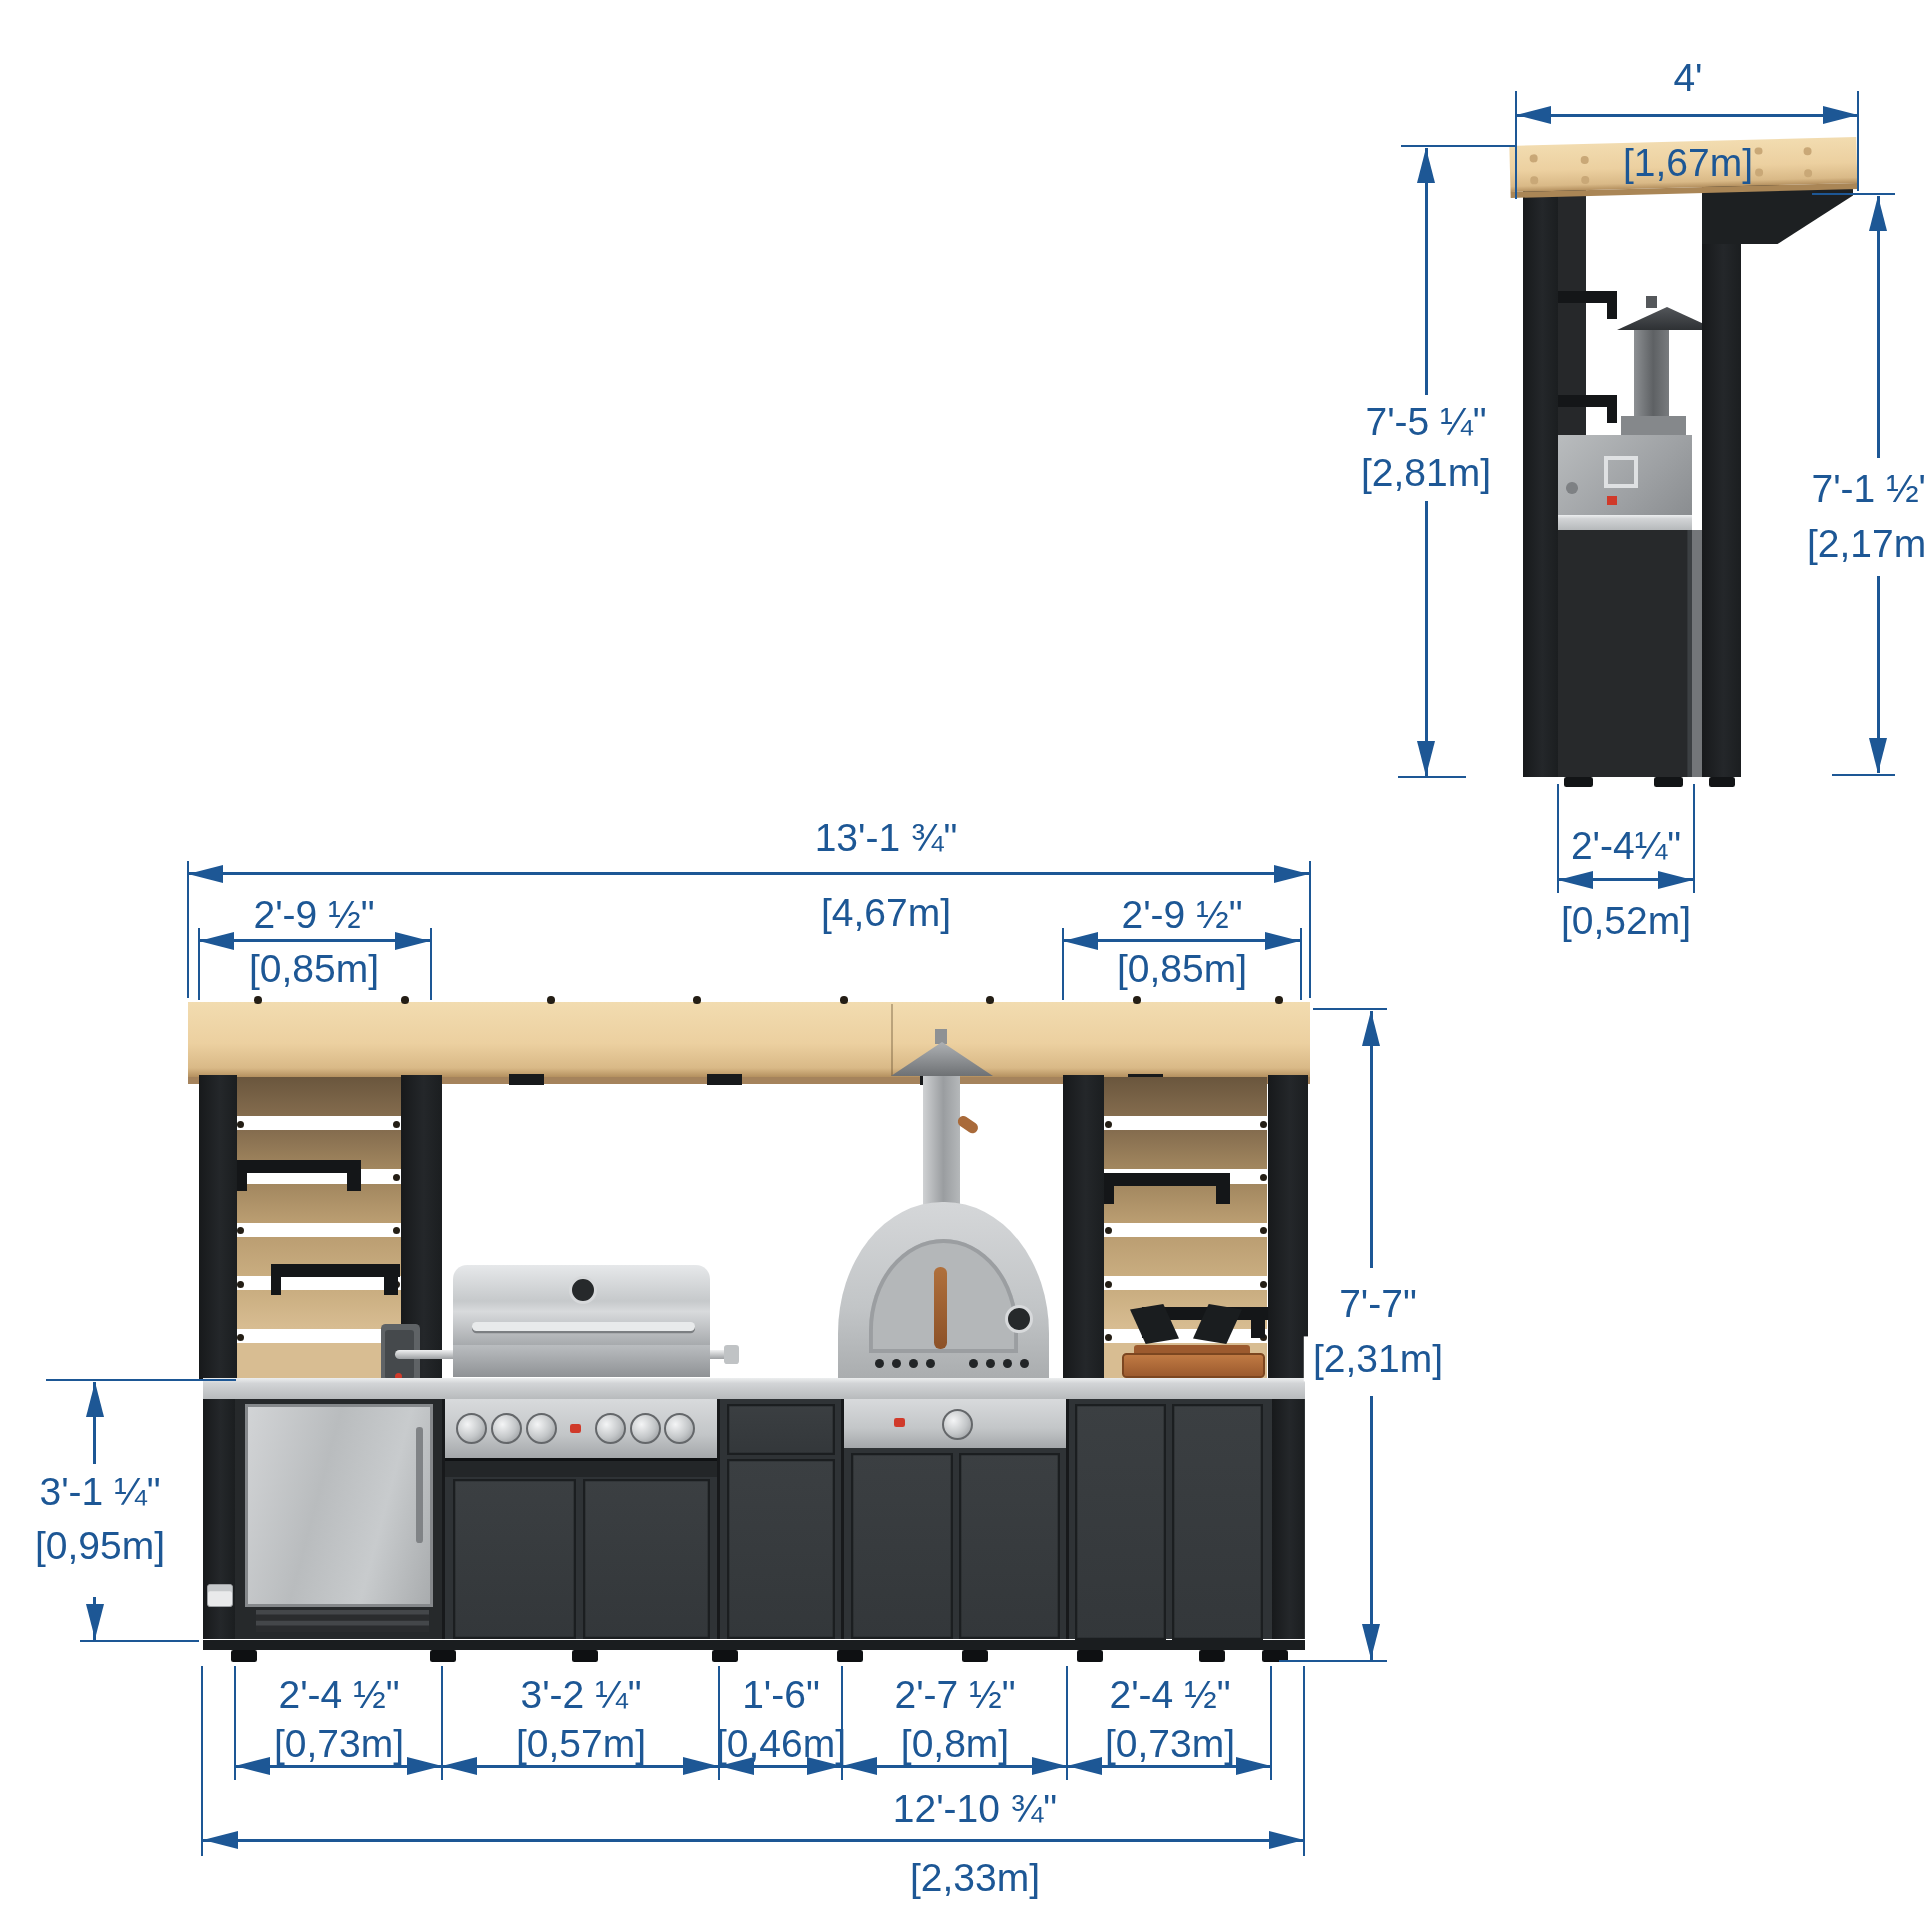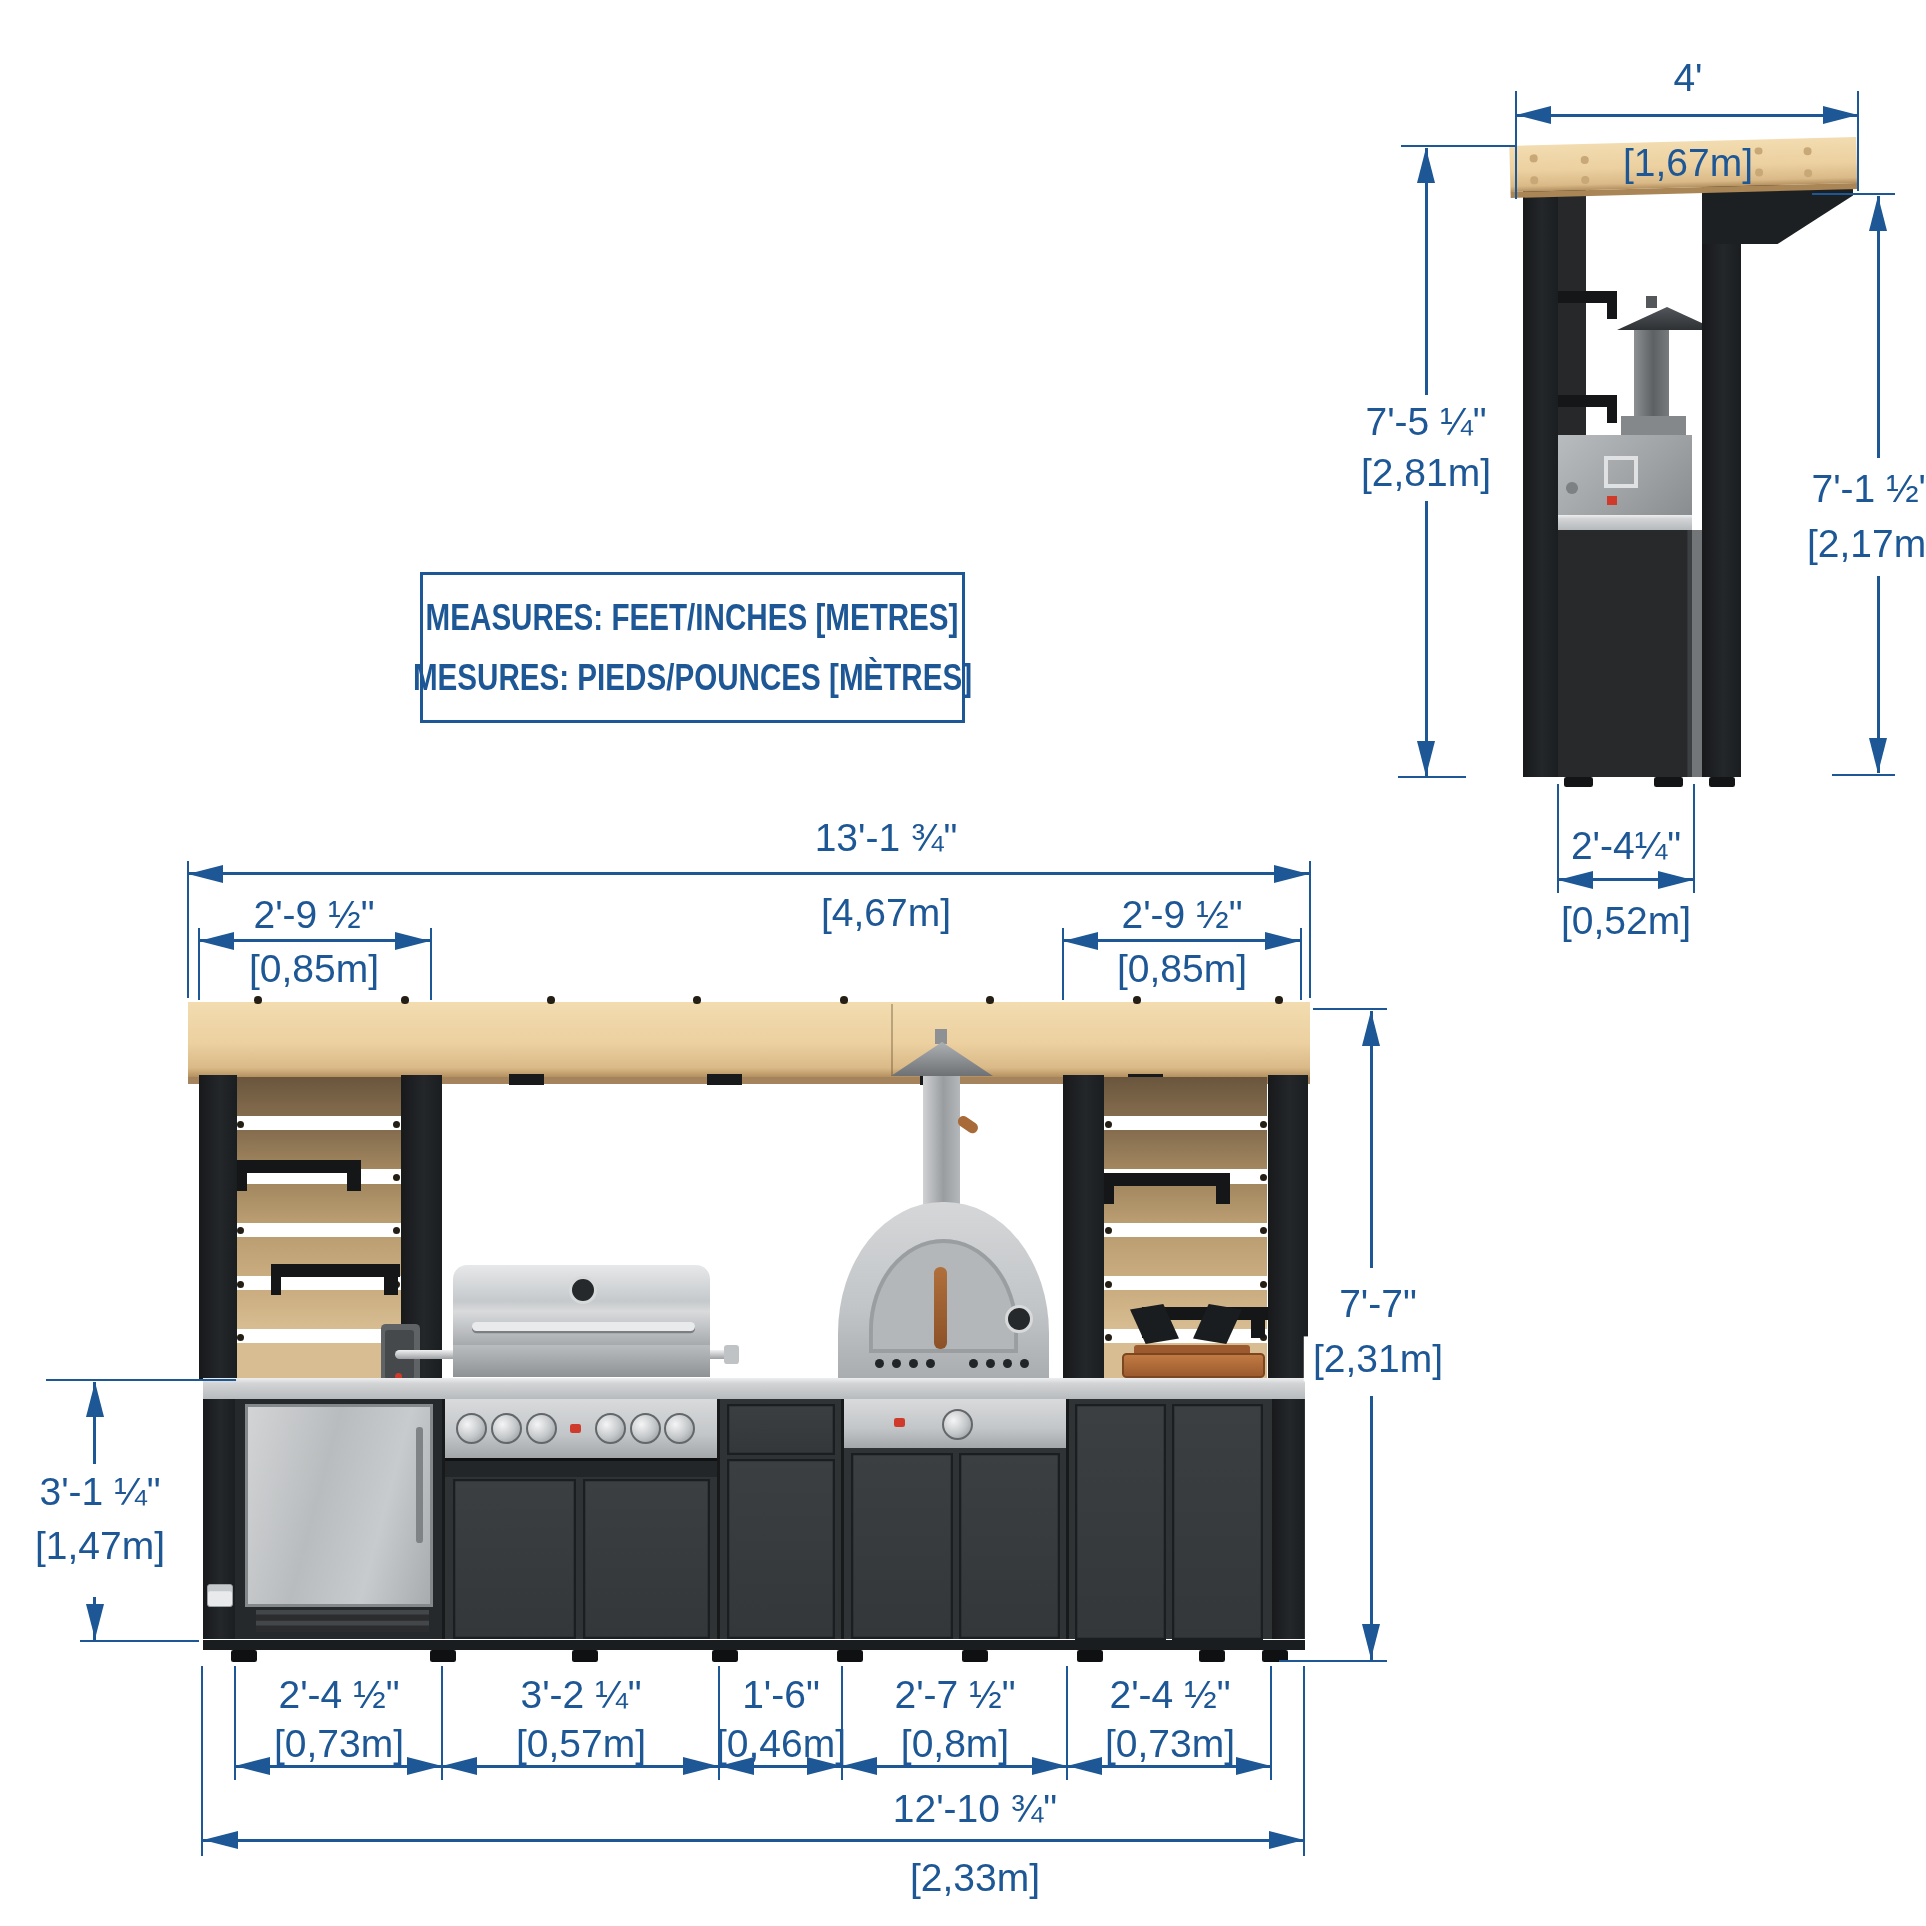--- a/index.html
+++ b/index.html
@@ -33,24 +33,20 @@
   .knob{border-radius:50%;background:radial-gradient(circle at 35% 35%,#f4f5f6,#c3c6c8 55%,#8e9194);
         border:2.3px solid #64676a;box-sizing:border-box;}
   .shelf{background:#141618;}
   .dot{border-radius:50%;background:#241e15;}
 </style>
 </head>
 <body>
 
 <div id="canvas">
 
-  <div id="legend-box" class="abs">
-    <div class="legend-line">MEASURES: FEET/INCHES [METRES]</div>
-    <div class="legend-line">MESURES: PIEDS/POUNCES [MÈTRES]</div>
-  </div>
 
   <div>
 
     <div class="abs post" style="left:1523px;top:190px;width:35px;height:587px;"></div>
     <div class="abs" style="left:1558px;top:190px;width:28px;height:327px;background:#26282a;"></div>
 
     <div class="abs shelf" style="left:1558px;top:291px;width:59px;height:11.6px;"></div>
     <div class="abs shelf" style="left:1607px;top:291px;width:10px;height:28px;"></div>
     <div class="abs shelf" style="left:1558px;top:395px;width:59px;height:11.6px;"></div>
     <div class="abs shelf" style="left:1607px;top:395px;width:10px;height:28px;"></div>
@@ -292,21 +288,21 @@
         <div class="dim-label boxed" style="left: 1378px; top: 1359px;">[2,31m]</div>
       </div>
       <div>
         <div class="ext-line" style="left: 46px; top: 1379px; width: 190px; height: 2.3px;"></div>
         <div class="ext-line" style="left: 80px; top: 1640px; width: 119px; height: 2.3px;"></div>
         <div class="dim-line" style="left: 93px; top: 1382px; width: 3.1px; height: 82px;"></div>
         <div class="dim-line" style="left: 93px; top: 1597px; width: 3.1px; height: 43px;"></div>
         <div class="dim-arrow" style="border-width: 0px 9.2px 35px; border-color: transparent transparent var(--accent) transparent; left: 86px; top: 1382px;"></div>
         <div class="dim-arrow" style="border-width: 35px 9.2px 0px; border-color: var(--accent) transparent transparent transparent; left: 86px; top: 1604px;"></div>
         <div class="dim-label boxed" style="left: 100px; top: 1492px;">3'-1 ¼"</div>
-        <div class="dim-label boxed" style="left: 100px; top: 1546px;">[1,47m]</div>
+        <div class="dim-label boxed" style="left: 100px; top: 1546px;">[0,95m]</div>
       </div>
       <div>
         <div class="ext-line" style="left: 234px; top: 1666px; width: 2.3px; height: 114px;"></div>
         <div class="ext-line" style="left: 441px; top: 1666px; width: 2.3px; height: 114px;"></div>
         <div class="dim-line" style="left: 235px; top: 1765px; width: 207px; height: 3.1px;"></div>
         <div class="dim-arrow" style="border-width: 9.2px 35px 9.2px 0px; border-color: transparent var(--accent) transparent transparent; left: 235px; top: 1757px;"></div>
         <div class="dim-arrow" style="border-width: 9.2px 0px 9.2px 35px; border-color: transparent transparent transparent var(--accent); left: 407px; top: 1757px;"></div>
         <div class="dim-label" style="left: 339px; top: 1694px;">2'-4 ½"</div>
         <div class="dim-label" style="left: 339px; top: 1743px;">[0,73m]</div>
       </div>

